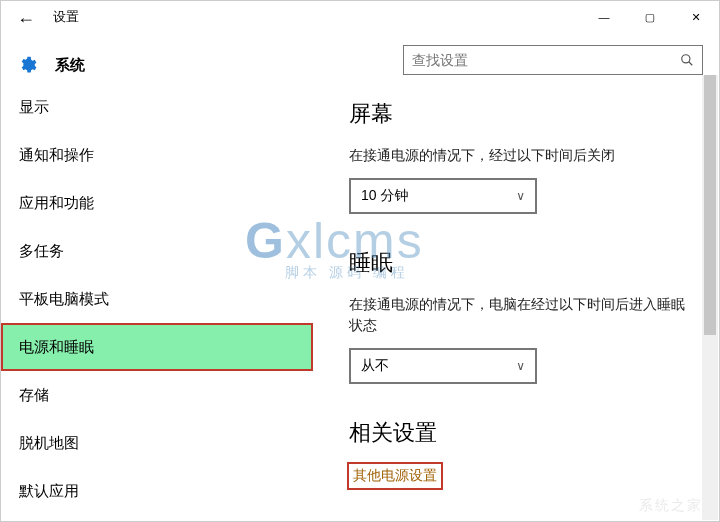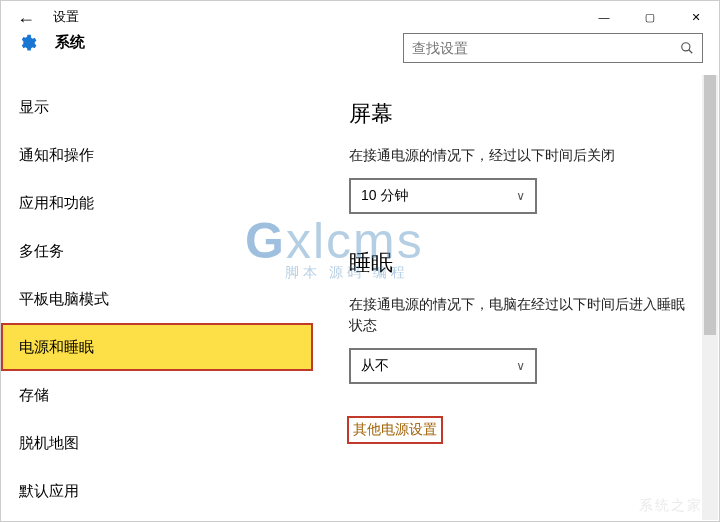--- a/index.html
+++ b/index.html
@@ -4,32 +4,32 @@
 <style>
   * { margin: 0; padding: 0; box-sizing: border-box; font-family: "Microsoft YaHei", "Segoe UI", sans-serif; }
   body { width: 720px; height: 522px; background: #fff; overflow: hidden; position: relative; border: 1px solid #ccc; }
 
   .titlebar { height: 32px; display: flex; align-items: center; padding-left: 16px; }
   .titlebar .back { width: 24px; font-size: 18px; cursor: pointer; }
   .titlebar .title { margin-left: 12px; font-size: 13px; }
   .titlebar .win-controls { margin-left: auto; display: flex; }
   .titlebar .win-controls div { width: 46px; height: 32px; display: flex; align-items: center; justify-content: center; font-family: "Segoe MDL2 Assets", sans-serif; font-size: 11px; cursor: pointer; }
 
-  .header-row { height: 42px; display: flex; align-items: flex-start; padding: 0 16px; }
+  .header-row { height: 42px; display: flex; align-items: flex-end; padding: 0 16px; }
   .gear { width: 20px; height: 20px; color: #1976d2; }
   .header-row .heading { margin-left: 18px; font-size: 15px; font-weight: 600; }
   .search-wrap { margin-left: auto; width: 300px; height: 30px; border: 1.5px solid #777; display: flex; align-items: center; padding: 0 8px; }
   .search-wrap input { border: none; outline: none; flex: 1; font-size: 14px; background: transparent; }
   .search-wrap .sicon { width: 14px; height: 14px; color: #555; }
 
   .content { display: flex; height: calc(100% - 74px); }
   .sidebar { width: 312px; overflow-y: auto; position: relative; }
   .sidebar-inner { padding-top: 8px; }
   .sidebar-item { height: 48px; display: flex; align-items: center; padding-left: 18px; font-size: 15px; cursor: pointer; }
-  .sidebar-item.selected { background: #fde047; outline: 2px solid #c0392b; outline-offset: -2px; }
+  .sidebar-item.selected { background: #86efac; outline: 2px solid #c0392b; outline-offset: -2px; }
 
   .main { flex: 1; padding: 24px 28px 0 36px; overflow-y: auto; position: relative; }
   .section-title { font-size: 22px; font-weight: 400; margin-bottom: 16px; }
   .section-desc { font-size: 14px; color: #222; margin-bottom: 12px; line-height: 1.5; }
   .combo { width: 188px; height: 34px; border: 2px solid #777; display: flex; align-items: center; padding: 16px 10px; font-size: 14px; cursor: pointer; margin-bottom: 34px; }
   .combo .chev { margin-left: auto; font-size: 12px; color: #555; }
   .related-link { display: inline-block; color: #a16207; font-size: 14px; padding: 3px 4px; cursor: pointer; outline: 2px solid #c0392b; }
 
   .vscroll { position: absolute; right: 1px; top: 74px; bottom: 1px; width: 16px; background: #f0f0f0; }
   .vscroll .thumb { position: absolute; left: 2px; right: 2px; top: 0; height: 260px; background: #c6c6c6; }
@@ -108,20 +108,21 @@
       <span class="chev">∨</span>
     </div>
 
     <div class="section-title">睡眠</div>
     <div class="section-desc">在接通电源的情况下，电脑在经过以下时间后进入睡眠状态</div>
     <div class="combo">
       <span>从不</span>
       <span class="chev">∨</span>
     </div>
 
+    <div class="section-title">相关设置</div>
     <span class="related-link">其他电源设置</span>
   </div>
 </div>
 
 <div class="vscroll">
   <div class="thumb"></div>
 </div>
 
 <div class="watermark">
   <div class="big"><b>G</b><span>xlcms</span></div>

